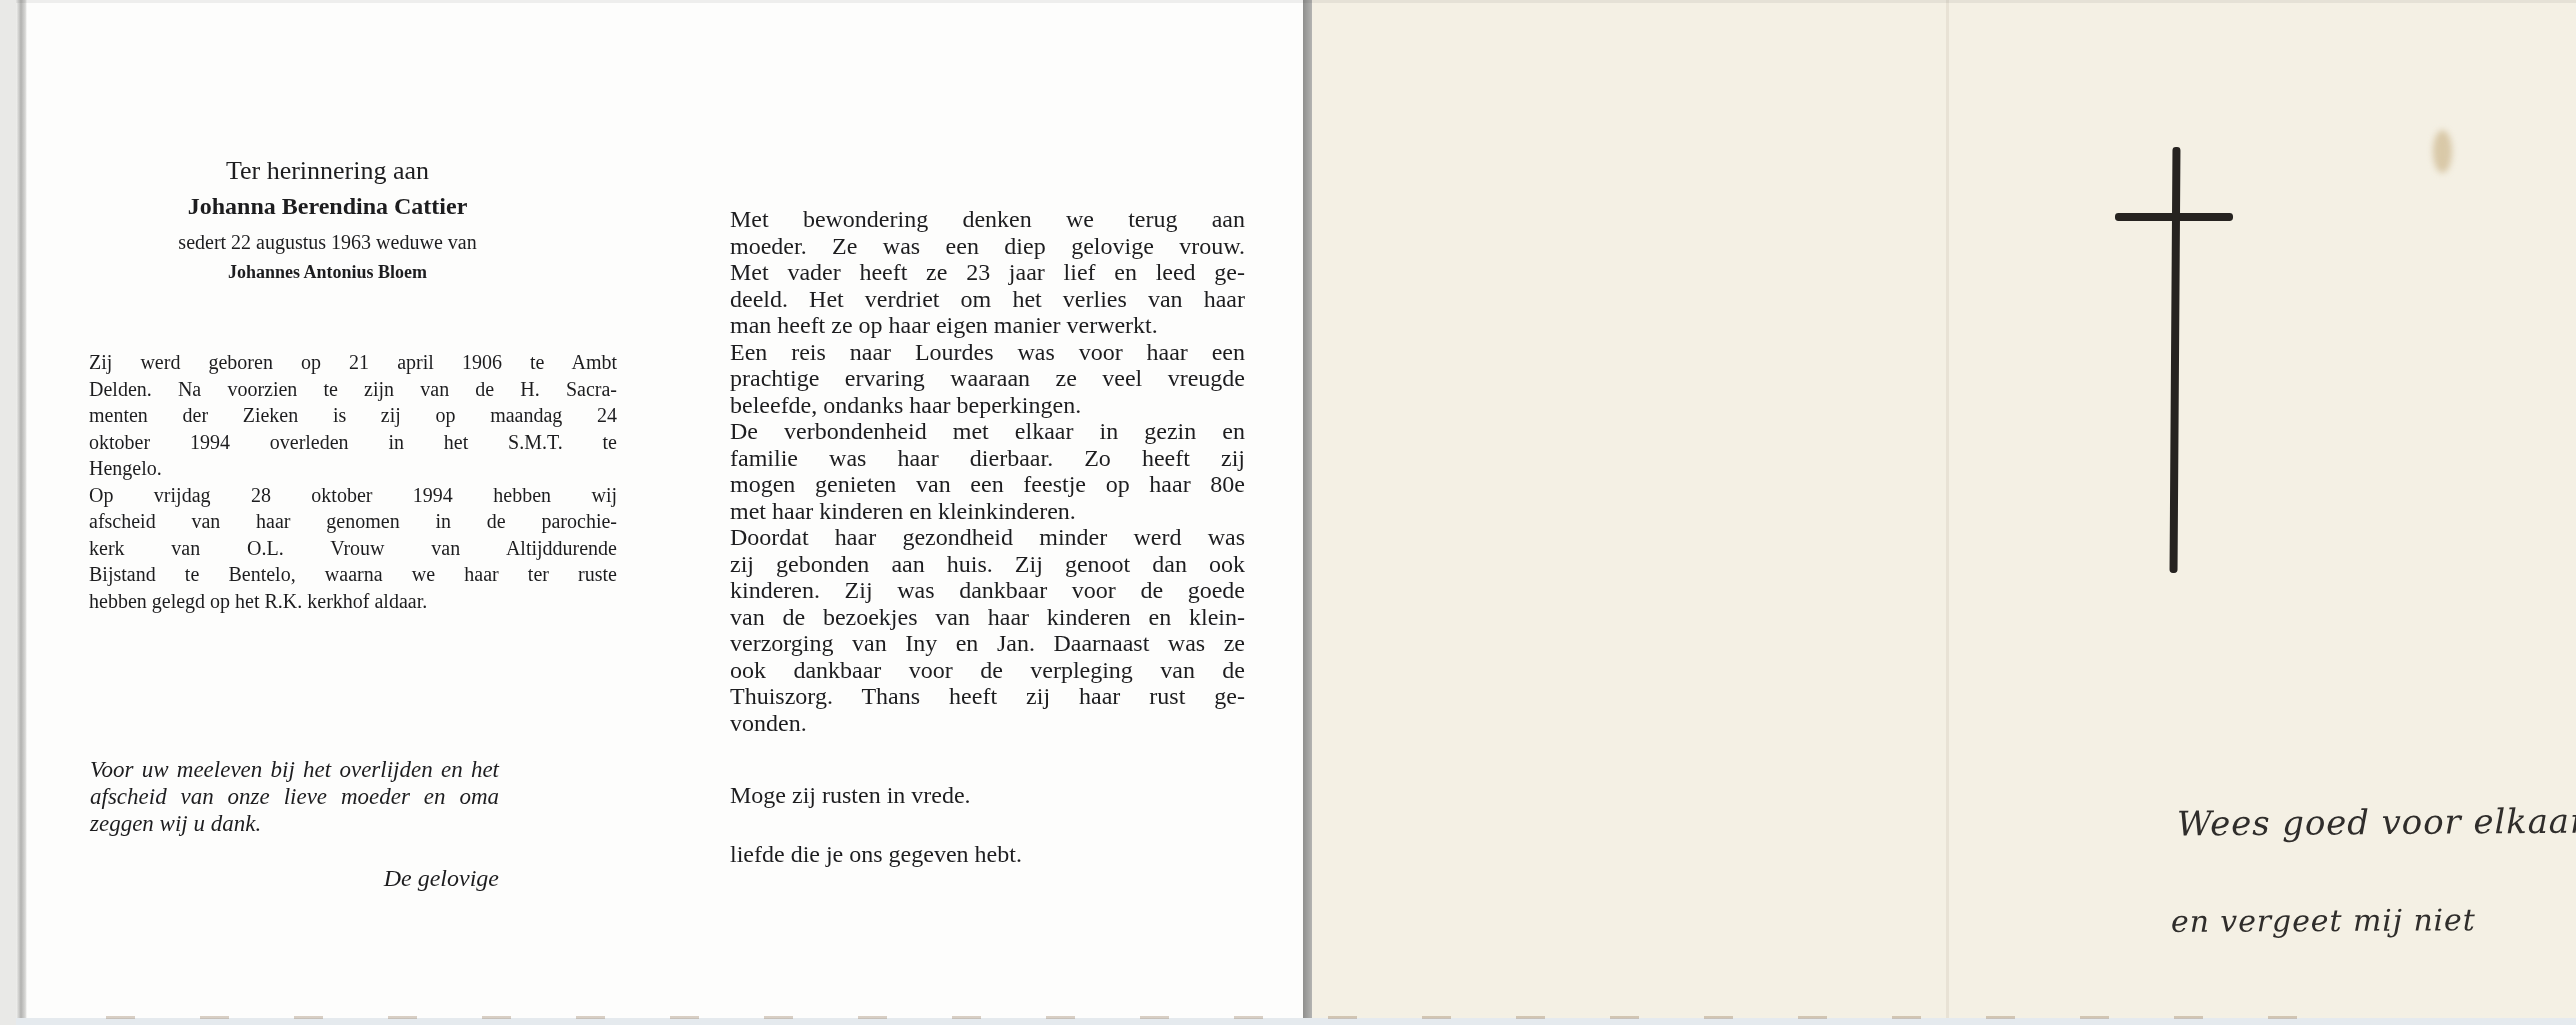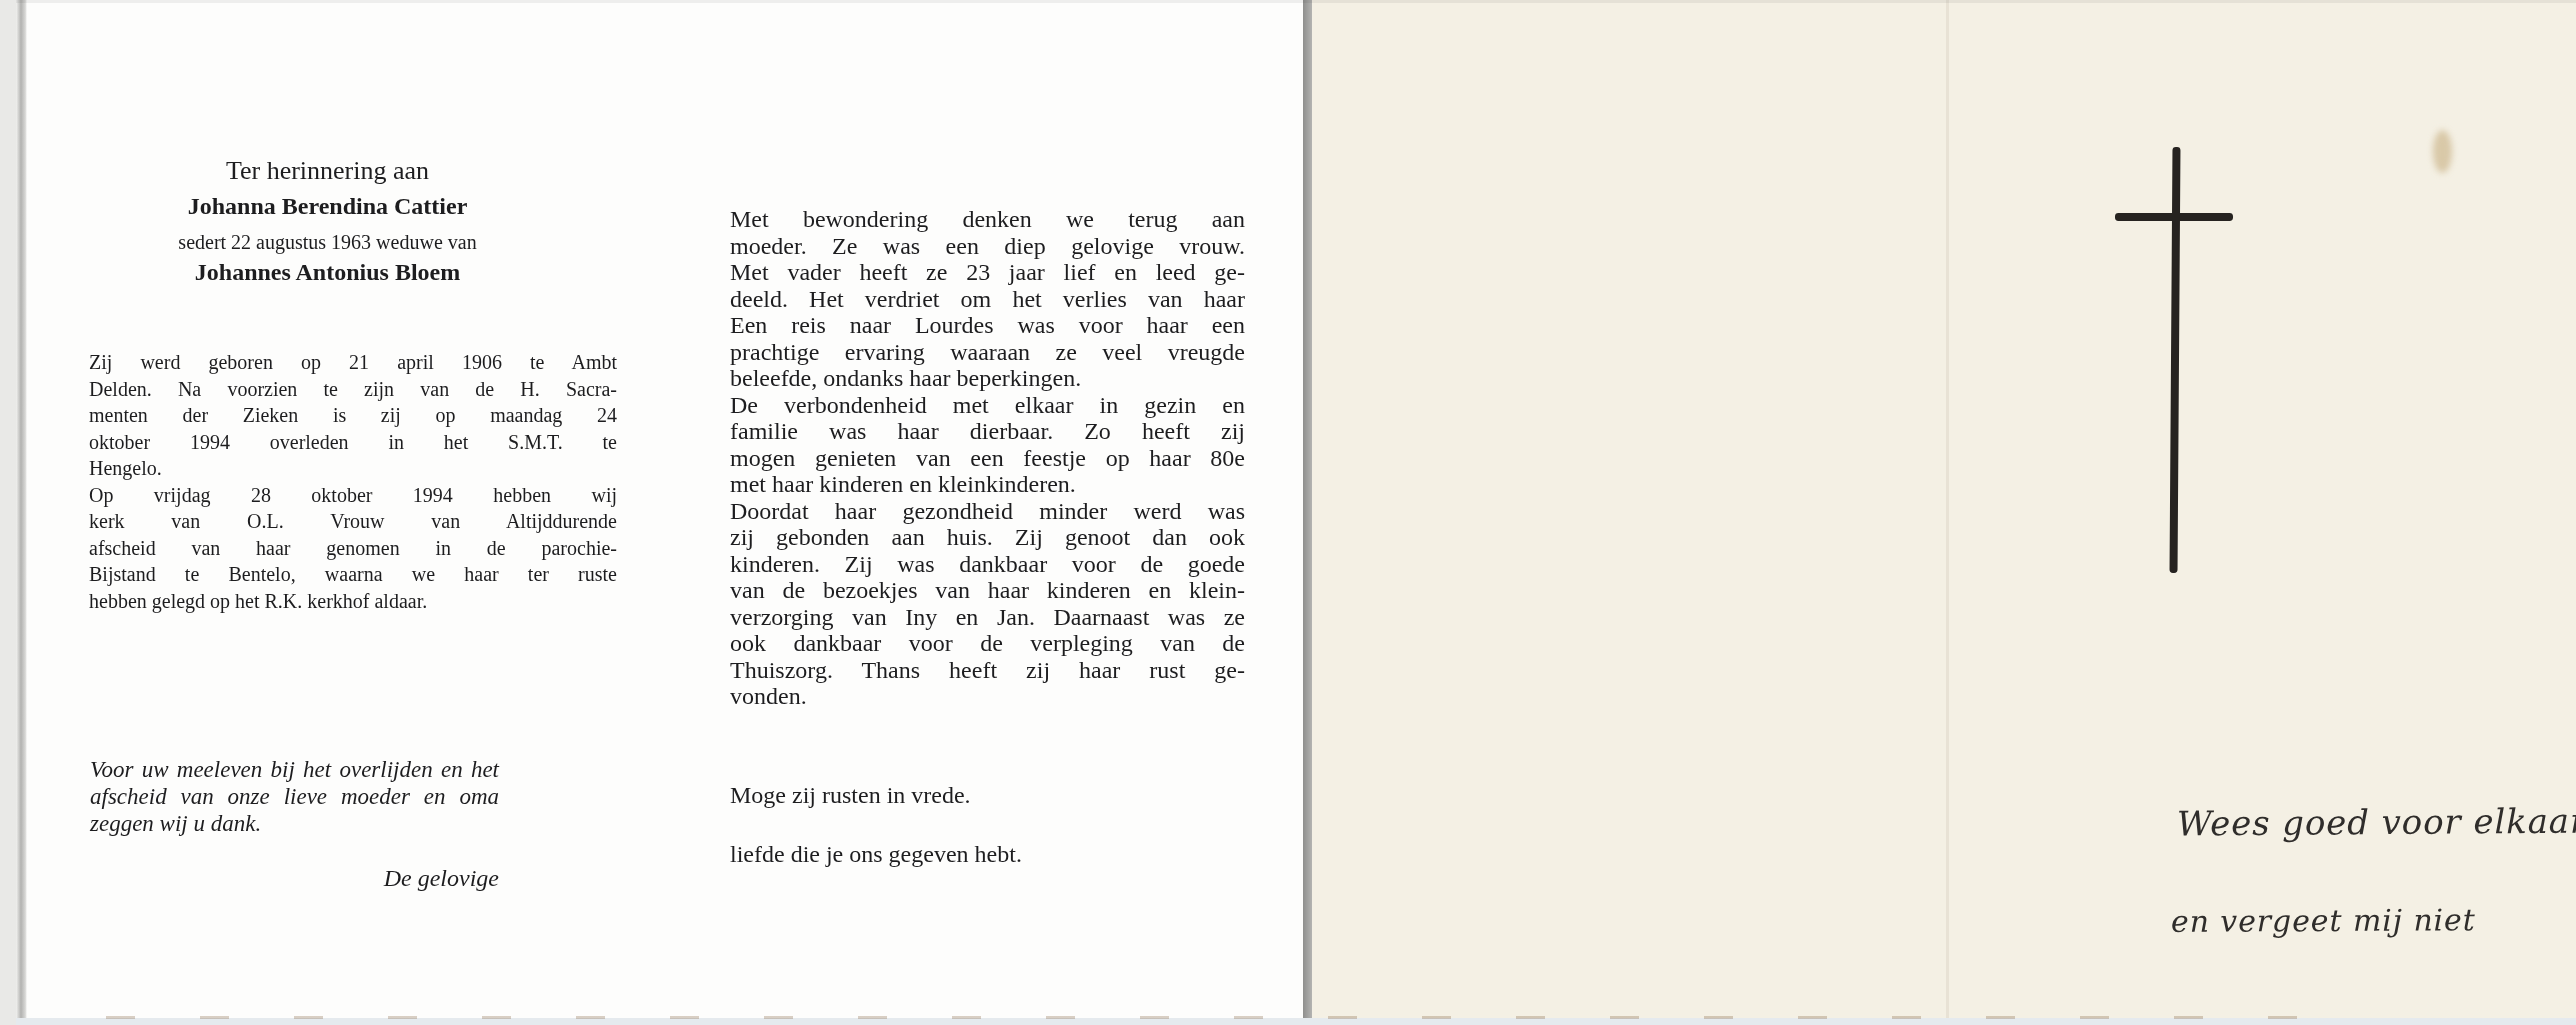--- a/index.html
+++ b/index.html
@@ -49,21 +49,21 @@
     position:absolute; left:2417px; top:130px; width:19px; height:43px;
     border-radius:50%; background:rgba(185,152,95,0.45); filter:blur(3.4px);
   }
   
   .header-block {
     position:absolute; left:73px; top:156px; width:477px; text-align:center;
   }
   .hdr-intro   { font-size:26px; line-height:29px; }
   .hdr-name    { font-size:24px; line-height:43px; font-weight:bold; }
   .hdr-widow   { font-size:20px; line-height:29px; }
-  .hdr-husband { font-size:24px; line-height:31px; font-weight:bold;font-family:Liberation Serif, serif; }
+  .hdr-husband { font-size:18px; line-height:31px; font-weight:bold;font-family:Liberation Serif, serif; }
 
   .col-left-body {
     position:absolute; left:73px; top:349px; width:528px;
     font-size:20px; line-height:26.5px;
   }
   .condolence {
     position:absolute; left:74px; top:756px; width:409px;
     font-size:23px; line-height:27px; font-style:italic;
   }
   .signature {
@@ -134,39 +134,40 @@
     <div class="hdr-husband">Johannes Antonius Bloem</div>
   </div>
 
   <div class="col-left-body">
       <div class="tline">Zij werd geboren op 21 april 1906 te Ambt</div>
       <div class="tline">Delden. Na voorzien te zijn van de H. Sacra-</div>
       <div class="tline">menten der Zieken is zij op maandag 24</div>
       <div class="tline">oktober 1994 overleden in het S.M.T. te</div>
       <div class="tline flush">Hengelo.</div>
       <div class="tline">Op vrijdag 28 oktober 1994 hebben wij</div>
+      <div class="tline">afscheid van haar genomen in de parochie-</div>
       <div class="tline">kerk van O.L. Vrouw van Altijddurende</div>
-      <div class="tline">afscheid van haar genomen in de parochie-</div>
       <div class="tline">Bijstand te Bentelo, waarna we haar ter ruste</div>
       <div class="tline flush">hebben gelegd op het R.K. kerkhof aldaar.</div>
     </div>
 
   <div class="condolence">
       <div class="tline">Voor uw meeleven bij het overlijden en het</div>
       <div class="tline">afscheid van onze lieve moeder en oma</div>
       <div class="tline flush">zeggen wij u dank.</div>
     </div>
 
   <div class="signature">De gelovige</div>
 
   <div class="col-right-a">
       <div class="tline">Met bewondering denken we terug aan</div>
       <div class="tline">moeder. Ze was een diep gelovige vrouw.</div>
       <div class="tline">Met vader heeft ze 23 jaar lief en leed ge-</div>
       <div class="tline">deeld. Het verdriet om het verlies van haar</div>
+      <div class="tline flush">man heeft ze op haar eigen manier verwerkt.</div>
       <div class="tline">Een reis naar Lourdes was voor haar een</div>
       <div class="tline">prachtige ervaring waaraan ze veel vreugde</div>
       <div class="tline flush">beleefde, ondanks haar beperkingen.</div>
       <div class="tline">De verbondenheid met elkaar in gezin en</div>
       <div class="tline">familie was haar dierbaar. Zo heeft zij</div>
       <div class="tline">mogen genieten van een feestje op haar 80e</div>
       <div class="tline flush">met haar kinderen en kleinkinderen.</div>
       <div class="tline">Doordat haar gezondheid minder werd was</div>
       <div class="tline">zij gebonden aan huis. Zij genoot dan ook</div>
       <div class="tline">kinderen. Zij was dankbaar voor de goede</div>

